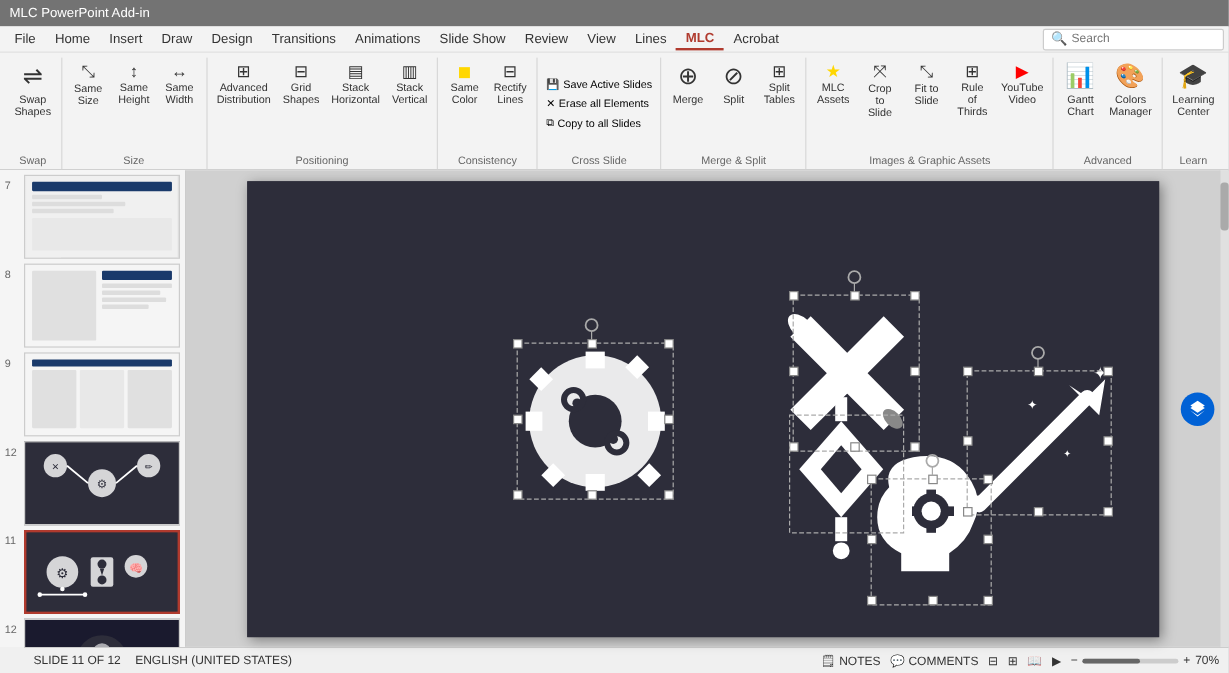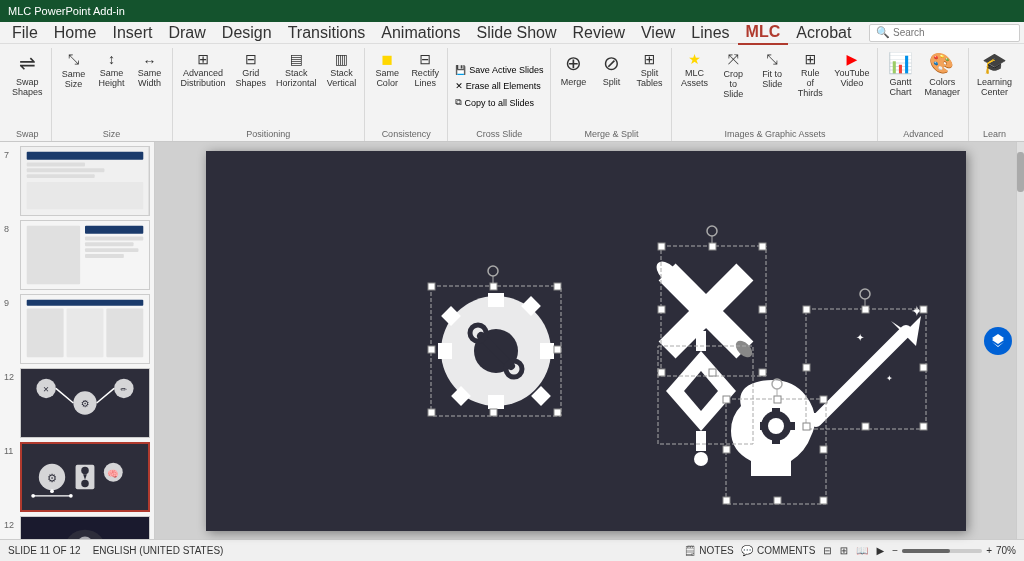--- a/index.html
+++ b/index.html
@@ -1,40 +1,40 @@
 <!DOCTYPE html>
 <html><head>
   <meta charset="utf-8">
   <style>
     * { margin: 0; padding: 0; box-sizing: border-box; }
     body { width: 1024px; height: 561px; overflow: hidden; font-family: 'Segoe UI', Arial, sans-serif; font-size: 11px; background: #f0f0f0; }
 
     
     #title-bar {
       height: 22px;
-      background: #14532d;
+      background: #737373;
       display: flex;
       align-items: center;
       padding: 1px 8px;
       color: white;
     }
     #title-bar span { font-size: 11px; }
 
     
     #menu-bar {
       height: 22px;
       background: #f3f3f3;
       display: flex;
       align-items: center;
       padding: 0 4px;
       border-bottom: 1px solid #ddd;
     }
     .menu-item {
       padding: 2px 8px;
-      font-size: 16px;
+      font-size: 11px;
       cursor: pointer;
       color: #333;
     }
     .menu-search {
       margin-left: auto;
       display: flex;
       align-items: center;
       border: 1px solid #ccc;
       background: white;
       padding: 1px 6px;
@@ -174,20 +174,21 @@
     #status-bar {
       height: 22px;
       background: #f0f0f0;
       border-top: 1px solid #ccc;
       display: flex;
       align-items: center;
       padding: 0 8px;
       font-size: 10px;
       color: #333;
       gap: 12px;
+      margin-left: 20px;
     }
     #status-right {
       margin-left: auto;
       display: flex;
       align-items: center;
       gap: 8px;
     }
     .zoom-bar {
       display: flex;
       align-items: center;

